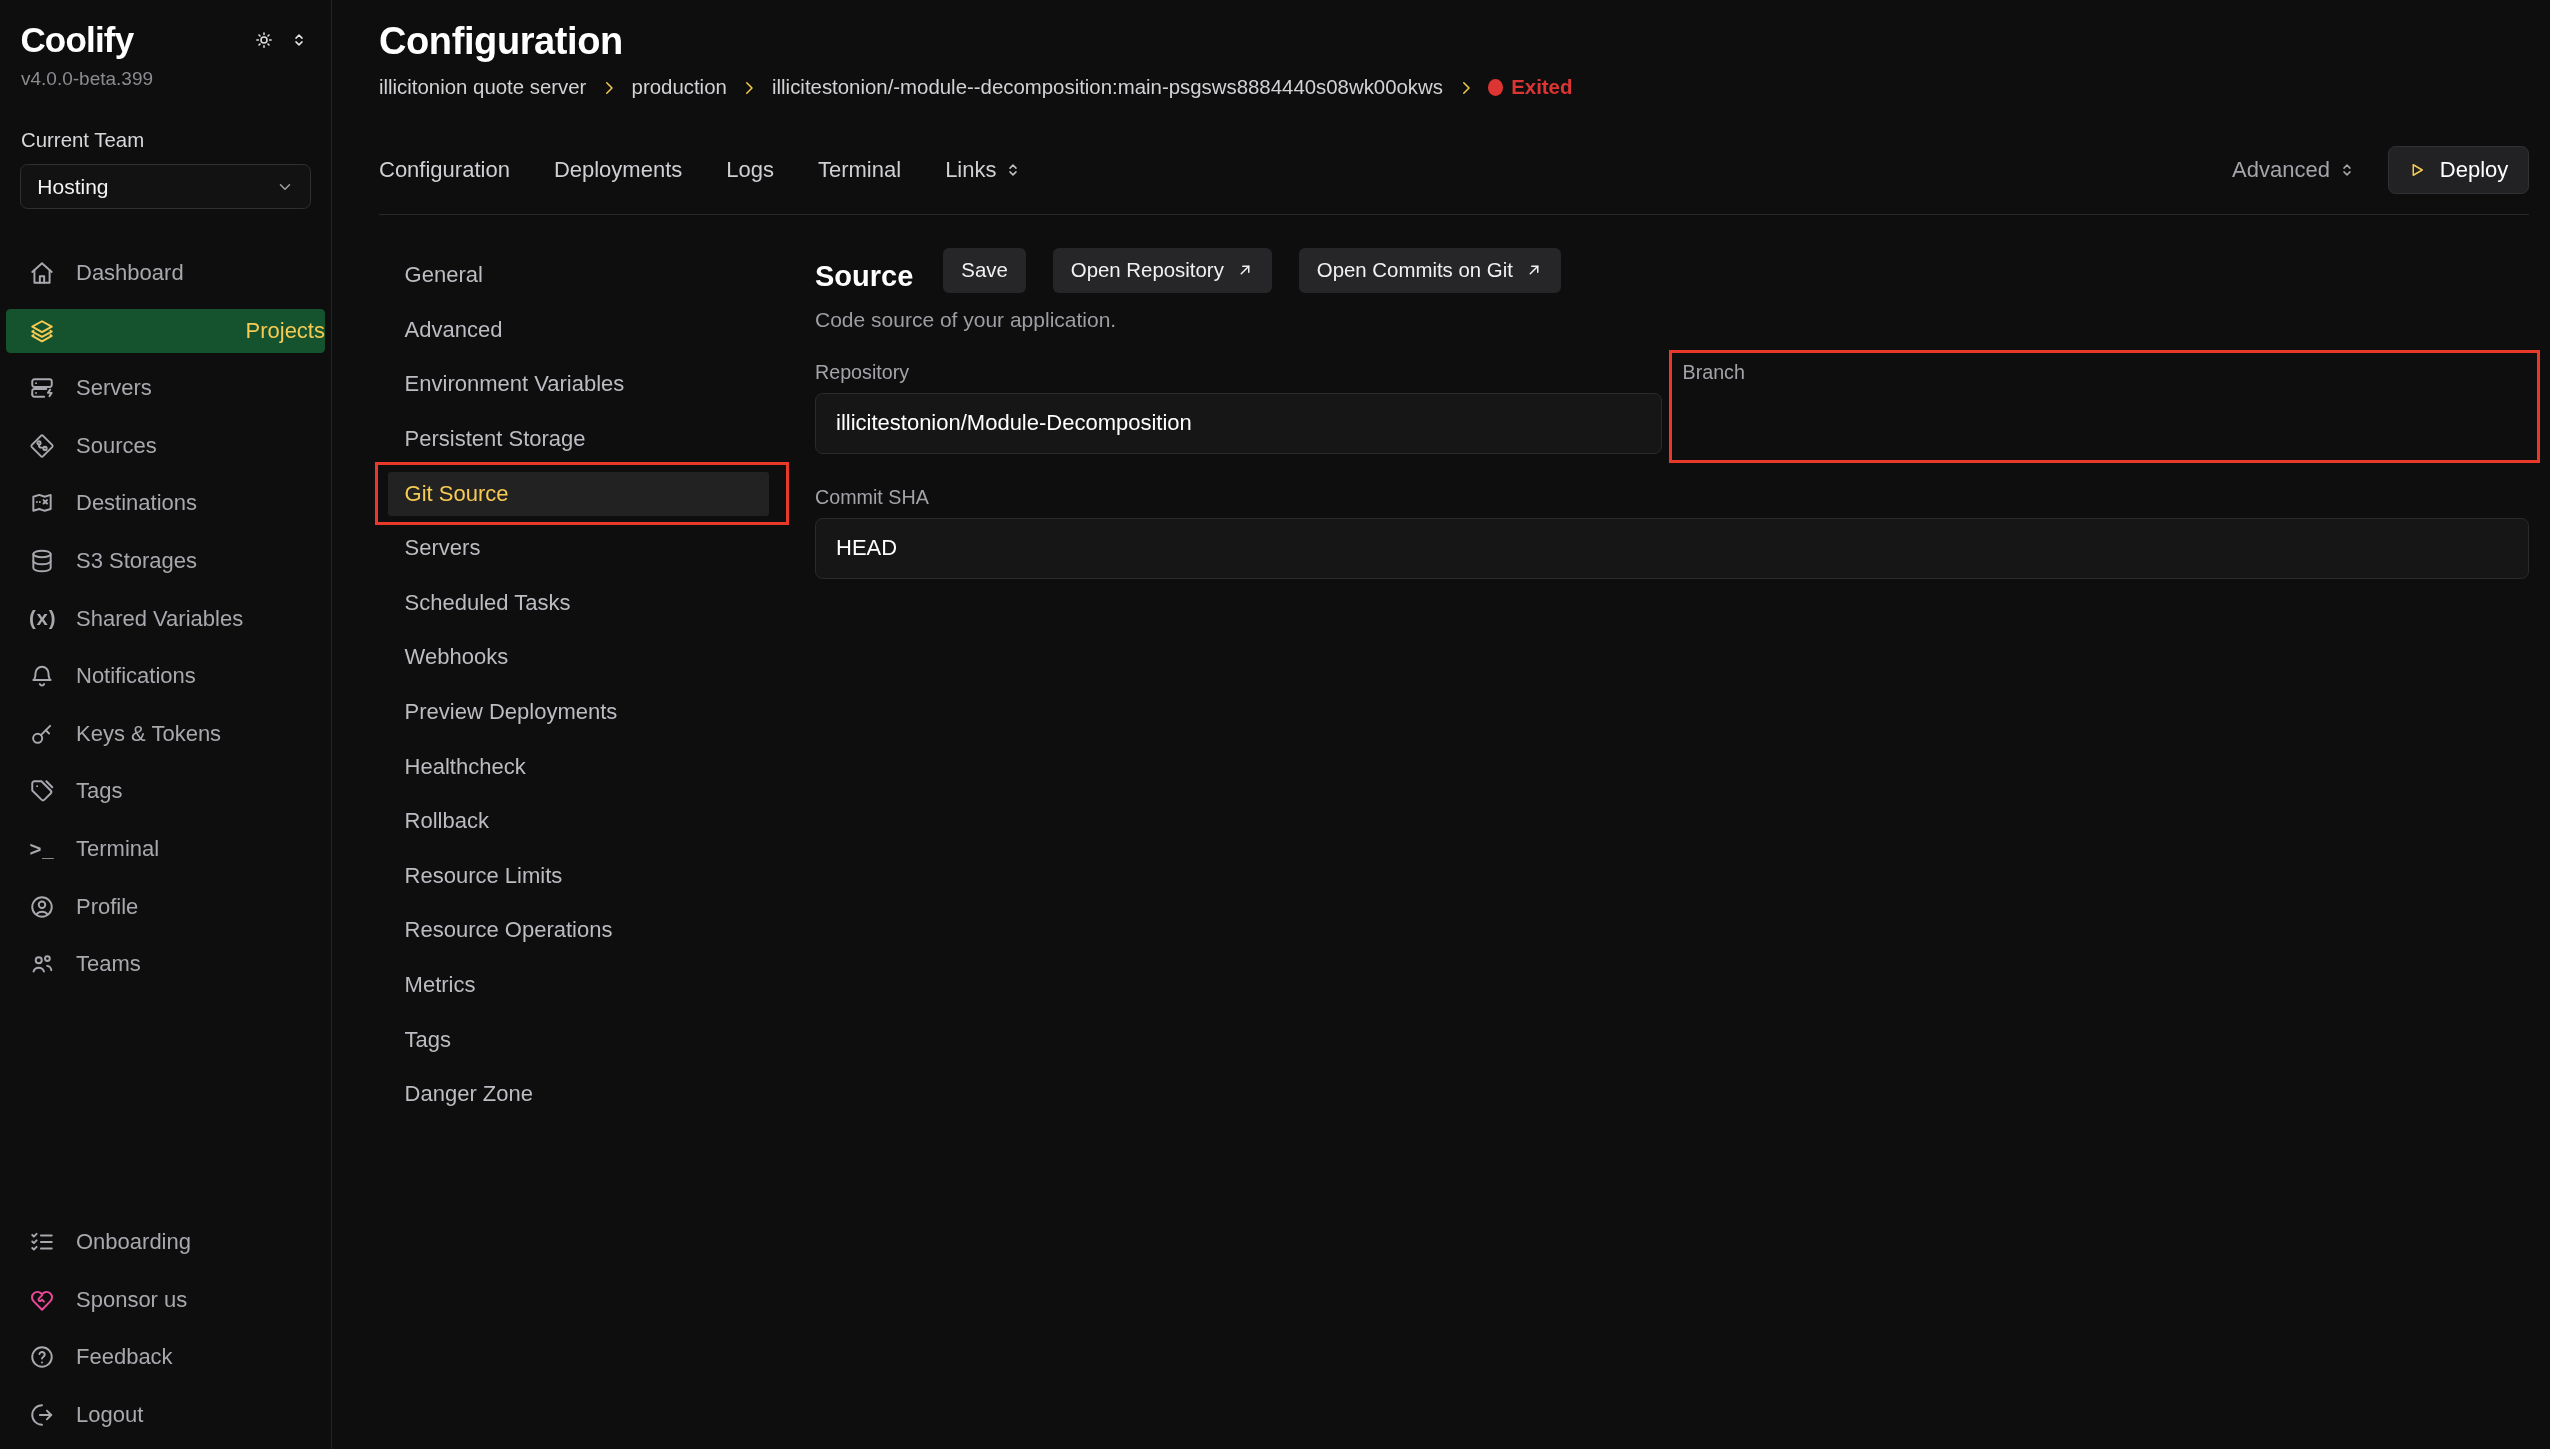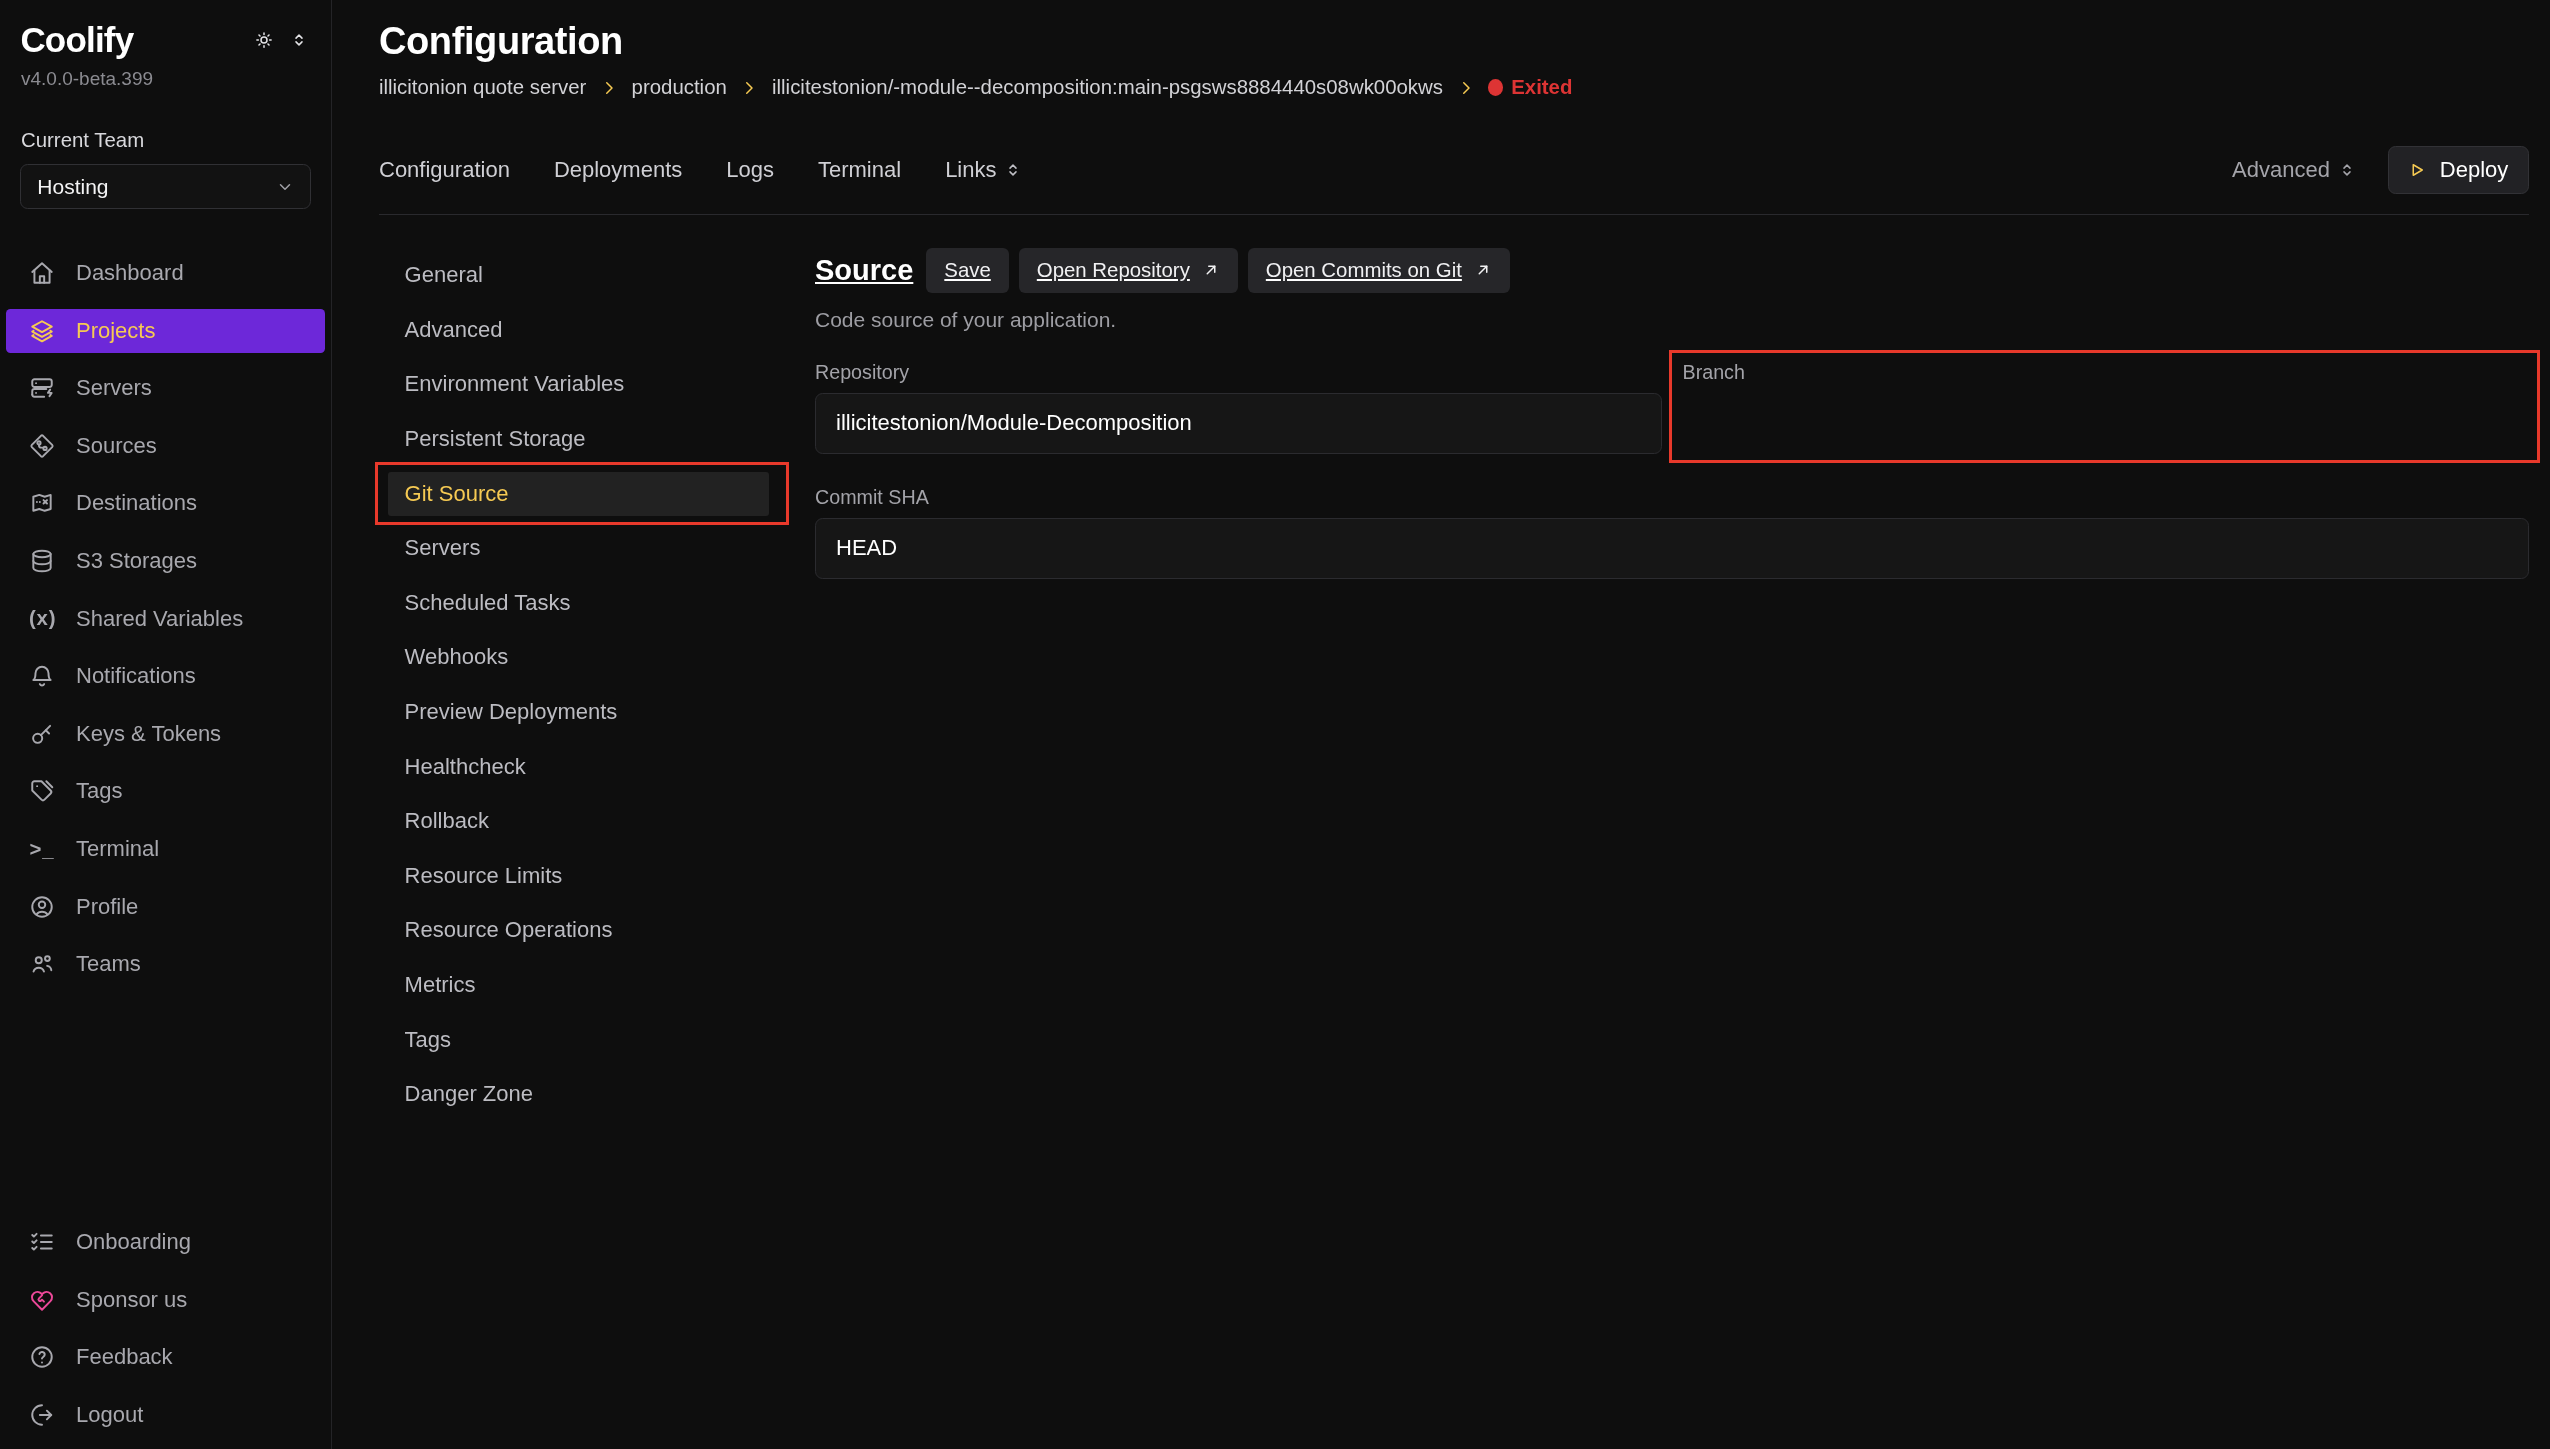--- a/index.html
+++ b/index.html
@@ -41,21 +41,21 @@
     padding:0 16.6px;font-size:21px;color:#f4f4f5;cursor:pointer;background:#121212;
   }
   .team-select .chev{color:#a0a0a6;}
   .nav{margin-top:42px;padding:0 6px;}
   .nav-item{
     height:44px;display:flex;align-items:center;gap:21px;
     padding-left:23px;margin-bottom:13.6px;border-radius:4.5px;
     color:#a8a8ae;font-size:22px;cursor:pointer;
   }
   .nav-item:last-child{margin-bottom:0;}
-  .nav-item.active{background:#6d28d9;color:var(--accent-yellow);}
+  .nav-item.active{background:#14532d;color:var(--accent-yellow);justify-content:space-between;}
   .nav-item .pink{color:var(--sponsor-pink);}
   .footer-nav{margin-top:auto;padding:0 6px;}
 
   
   .main{flex:1;padding:0 21px 0 47px;min-width:0;}
   .page-title{margin-top:19.7px;font-size:38px;font-weight:800;letter-spacing:-0.4px;}
   .breadcrumb{margin-top:13.6px;display:flex;align-items:center;gap:13.6px;font-size:20.4px;color:#d2d2d6;}
   .crumb{white-space:nowrap;}
   .crumb-sep{color:var(--accent-yellow);display:flex;align-items:center;}
   .status{display:flex;align-items:center;gap:8px;color:var(--status-red);font-weight:700;}
@@ -88,21 +88,21 @@
   }
   .subnav-item.active{background:#222222;color:var(--accent-yellow);}
   .anno-box{
     position:absolute;border:3.8px solid var(--annotation-red);
     pointer-events:none;z-index:5;
   }
   .anno-subnav{left:-13px;right:-19.7px;top:-9.8px;bottom:-9.8px;}
 
   
   .panel{flex:1;min-width:0;}
-  .source-row{display:flex;align-items:center;gap:10px;text-decoration:underline;}
+  .source-row{display:flex;align-items:flex-end;gap:27px;}
   .panel-title{font-size:29px;font-weight:800;margin-right:3px;}
   .btn{
     background:#262629;border:none;border-radius:6px;height:45px;
     padding:0 18px;font-size:20.4px;color:#f1f1f3;
     display:flex;align-items:center;gap:12px;cursor:pointer;
     font-family:inherit;white-space:nowrap;
   }
   .subtitle{margin-top:15px;color:#9d9da3;font-size:21px;}
 
   .form-grid{

